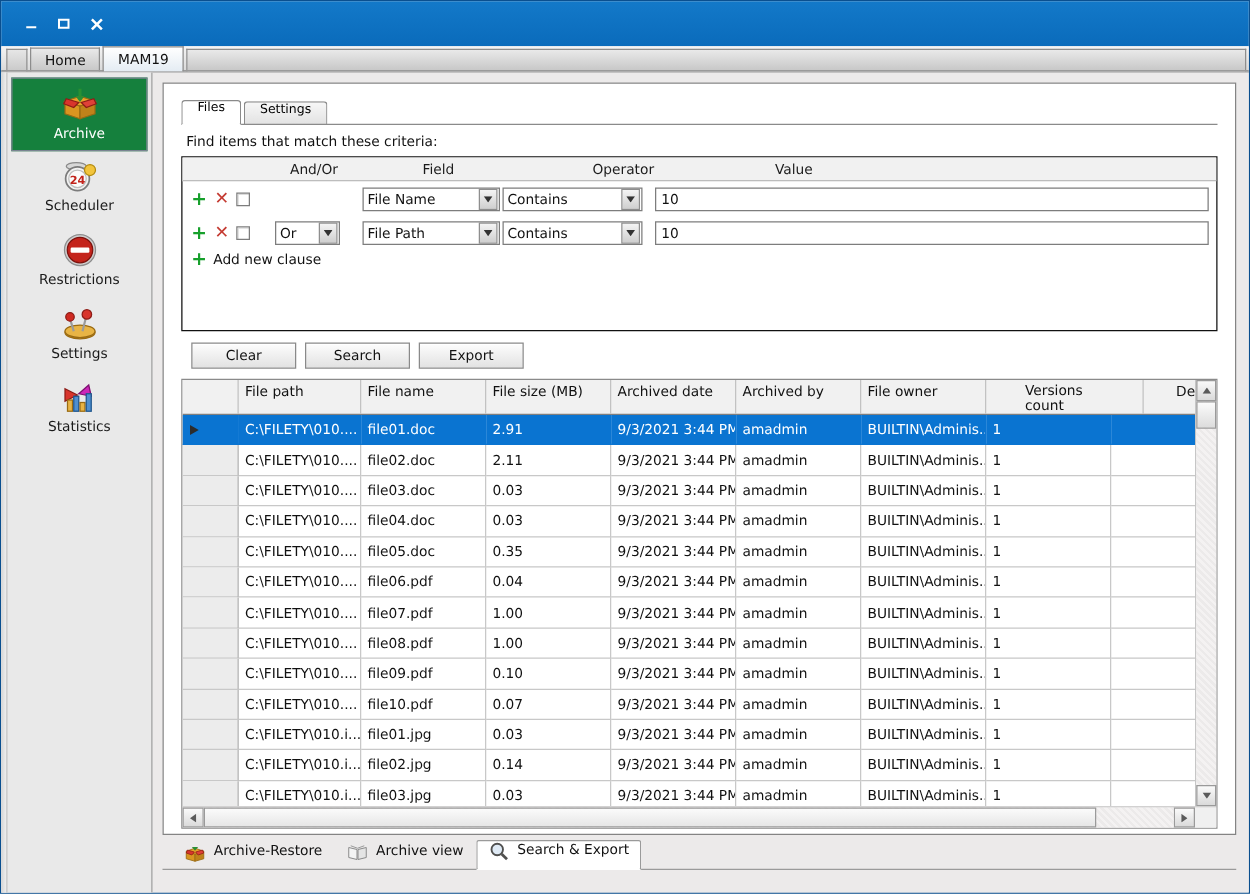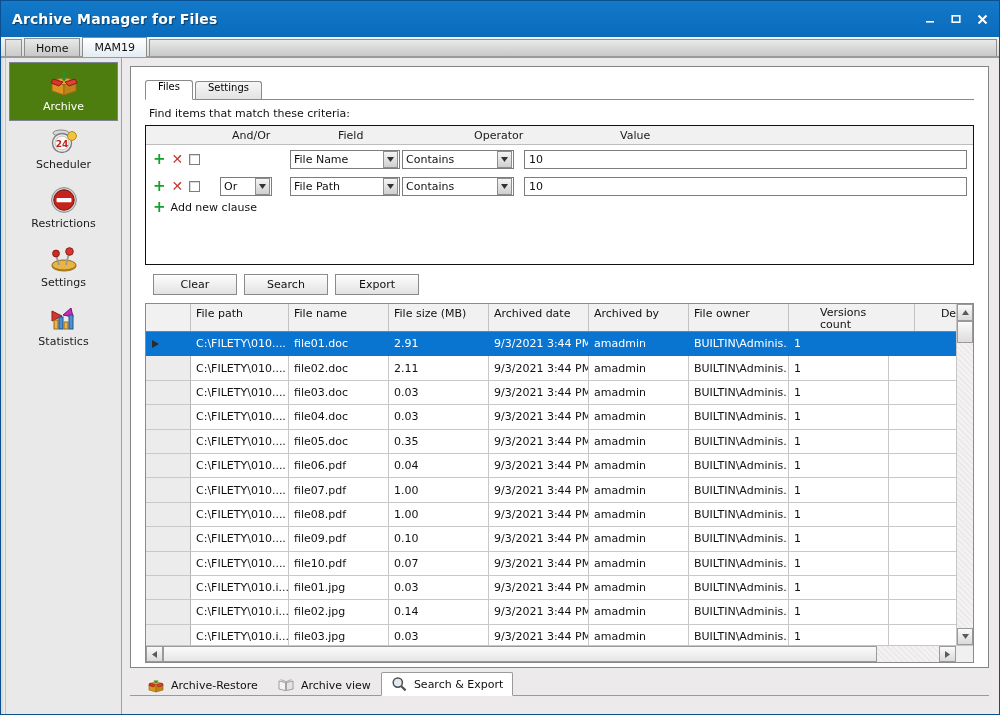--- a/index.html
+++ b/index.html
@@ -92,21 +92,21 @@
   }
   .side-item {
     margin:0 3px 0 8px;
     height:59px;
     display:flex; flex-direction:column;
     align-items:center; justify-content:flex-start;
     padding-top:5px;
     color:#1a1a1a;
   }
   .side-item.selected {
-    background:#4d7c0f;
+    background:#15803d;
     color:#fff;
     border:1px solid #7b8492;
   }
   .side-icon { height:30px; display:flex; align-items:center; justify-content:center; }
   .side-label { font-size:11px; margin-top:2px; }
 
   #content {
     flex:1; min-width:0;
     padding:8px 10px 4px 8px;
     display:flex; flex-direction:column;
@@ -290,40 +290,39 @@
     height:28px; min-height:28px;
     display:flex; align-items:flex-end;
     padding-left:8px;
     position:relative;
   }
   #bottomtabs:after{
     content:""; position:absolute; left:0; right:0; bottom:0; height:1px; background:#9a9a9a;
   }
   .btab {
     height:23px; padding:0 9px;
-    display:flex; align-items:center; gap:7px;
+    display:flex; gap:7px;
     font-size:11px; color:#111;
     border:1px solid transparent; border-bottom:none;
   }
   .btab.active {
     background:#fff;
     border:1px solid #9a9a9a; border-bottom:1px solid #fff;
     height:24px; z-index:4;
     border-radius:2px 2px 0 0;
   }
   .bicon { width:16px; height:16px; display:flex; align-items:center; justify-content:center; }
   #statusbar { height:14px; min-height:14px; background:#eceaea; }
 </style>
 </head>
 <body>
 
 <div id="window">
 
   <div id="titlebar">
-    <div id="title-text">Archive Manager for Files</div>
     <div class="wbtn">
       <svg width="12" height="12" viewBox="0 0 12 12">
           <rect x="2" y="8" width="8" height="1.6" fill="#fff"></rect>
         </svg>
     </div>
     <div class="wbtn">
       <svg width="12" height="12" viewBox="0 0 12 12">
           <rect x="2.2" y="2.8" width="7.6" height="6.4" fill="none" stroke="#fff" stroke-width="1.6"></rect>
         </svg>
     </div>

